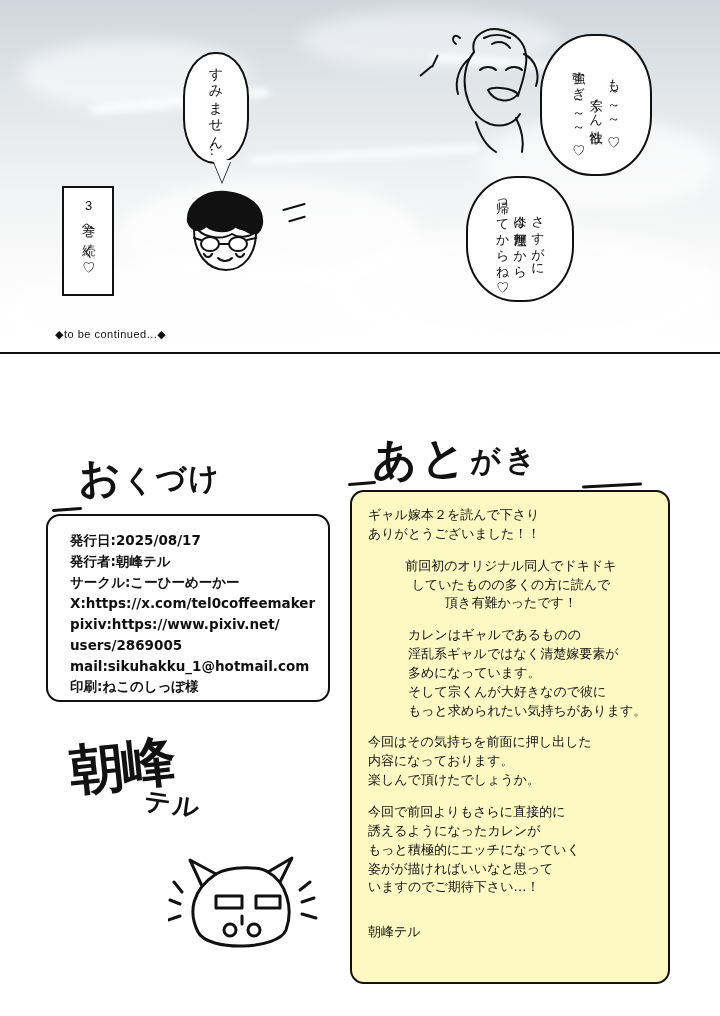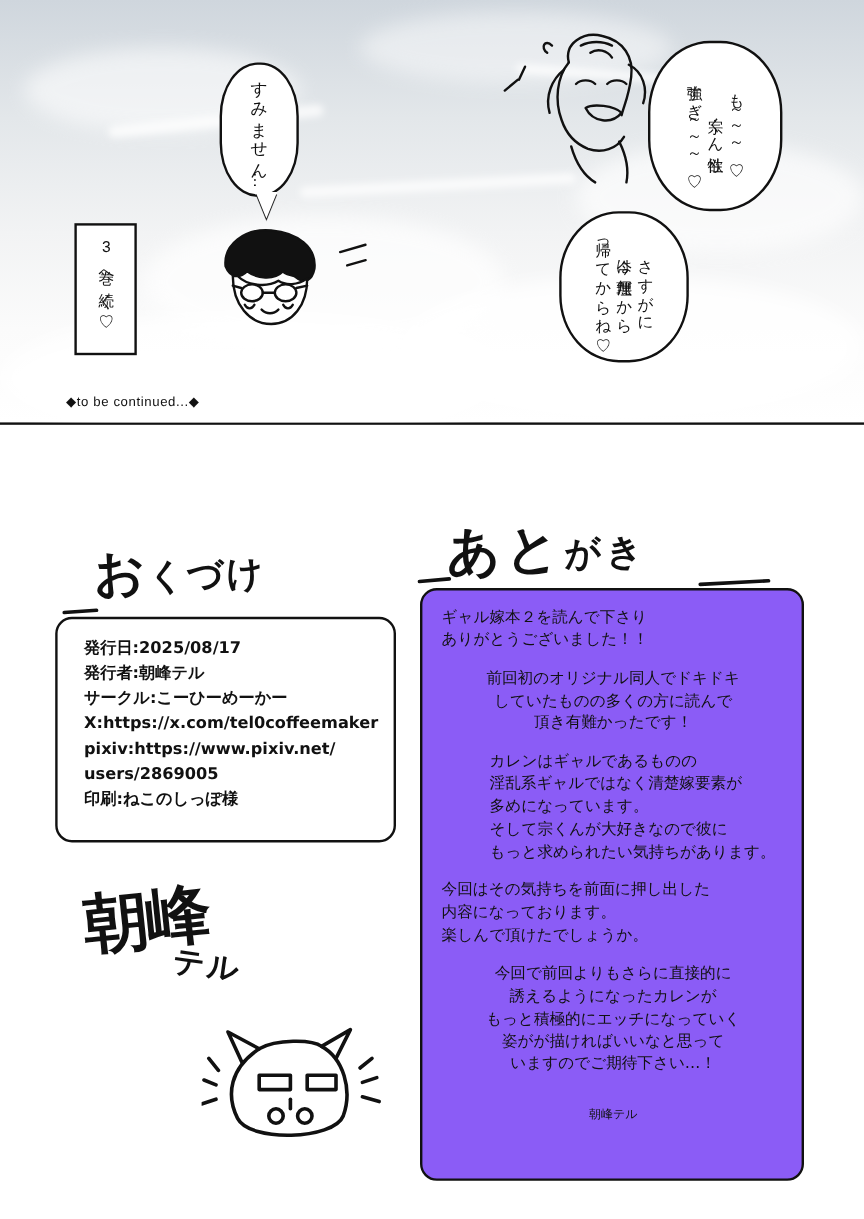--- a/index.html
+++ b/index.html
@@ -204,35 +204,35 @@
   }
   .info-list li { white-space: nowrap; }
 
   .afterword-box {
     position: absolute;
     left: 350px; top: 138px;
     width: 320px; height: 494px;
     border: 2px solid #111;
     border-radius: 14px;
     box-sizing: border-box;
-    background: #8b5cf6;
+    background: #fef9c3;
     padding: 14px 14px 10px 16px;
   }
   .afterword-box p {
     margin: 0 0 13px 0;
     font-size: 13px;
     line-height: 1.45;
     color: #111;
     font-family: "DejaVu Sans", sans-serif;
   }
   .afterword-box p.sign {
-    text-align: center;
+    text-align: left;
     margin-top: 26px;
     margin-bottom: 0;
-    font-size: 10px;
+    font-size: 13px;
   }
 
   
   .signature {
     position: absolute;
     left: 72px; top: 372px;
     width: 220px; height: 120px;
     font-family: "DejaVu Serif", serif;
     font-size: 54px;
     font-weight: bold;
@@ -341,39 +341,40 @@
     <div class="rule r4"></div>
 
     <div class="info-box">
       <ul class="info-list">
         <li>発行日:2025/08/17</li>
         <li>発行者:朝峰テル</li>
         <li>サークル:こーひーめーかー</li>
         <li>X:https://x.com/tel0coffeemaker</li>
         <li>pixiv:https://www.pixiv.net/</li>
         <li>users/2869005</li>
+        <li>mail:sikuhakku_1@hotmail.com</li>
         <li>印刷:ねこのしっぽ様</li>
       </ul>
     </div>
 
     <div class="afterword-box">
       <p style="white-space:pre-line;">ギャル嫁本２を読んで下さり
 ありがとうございました！！</p>
       <p style="white-space:pre-line;text-align:center;">前回初のオリジナル同人でドキドキ
 していたものの多くの方に読んで
 頂き有難かったです！</p>
       <p style="white-space:pre-line;margin-left:40px;">カレンはギャルであるものの
 淫乱系ギャルではなく清楚嫁要素が
 多めになっています。
 そして宗くんが大好きなので彼に
 もっと求められたい気持ちがあります。</p>
       <p style="white-space:pre-line;">今回はその気持ちを前面に押し出した
 内容になっております。
 楽しんで頂けたでしょうか。</p>
-      <p style="white-space:pre-line;text-align:center;">今回で前回よりもさらに直接的に
+      <p style="white-space:pre-line;">今回で前回よりもさらに直接的に
 誘えるようになったカレンが
 もっと積極的にエッチになっていく
 姿がが描ければいいなと思って
 いますのでご期待下さい…！</p>
       <p class="sign">朝峰テル</p>
     </div>
 
     <div class="signature">
       <span>朝峰</span>
       <span class="ruby">テル</span>

